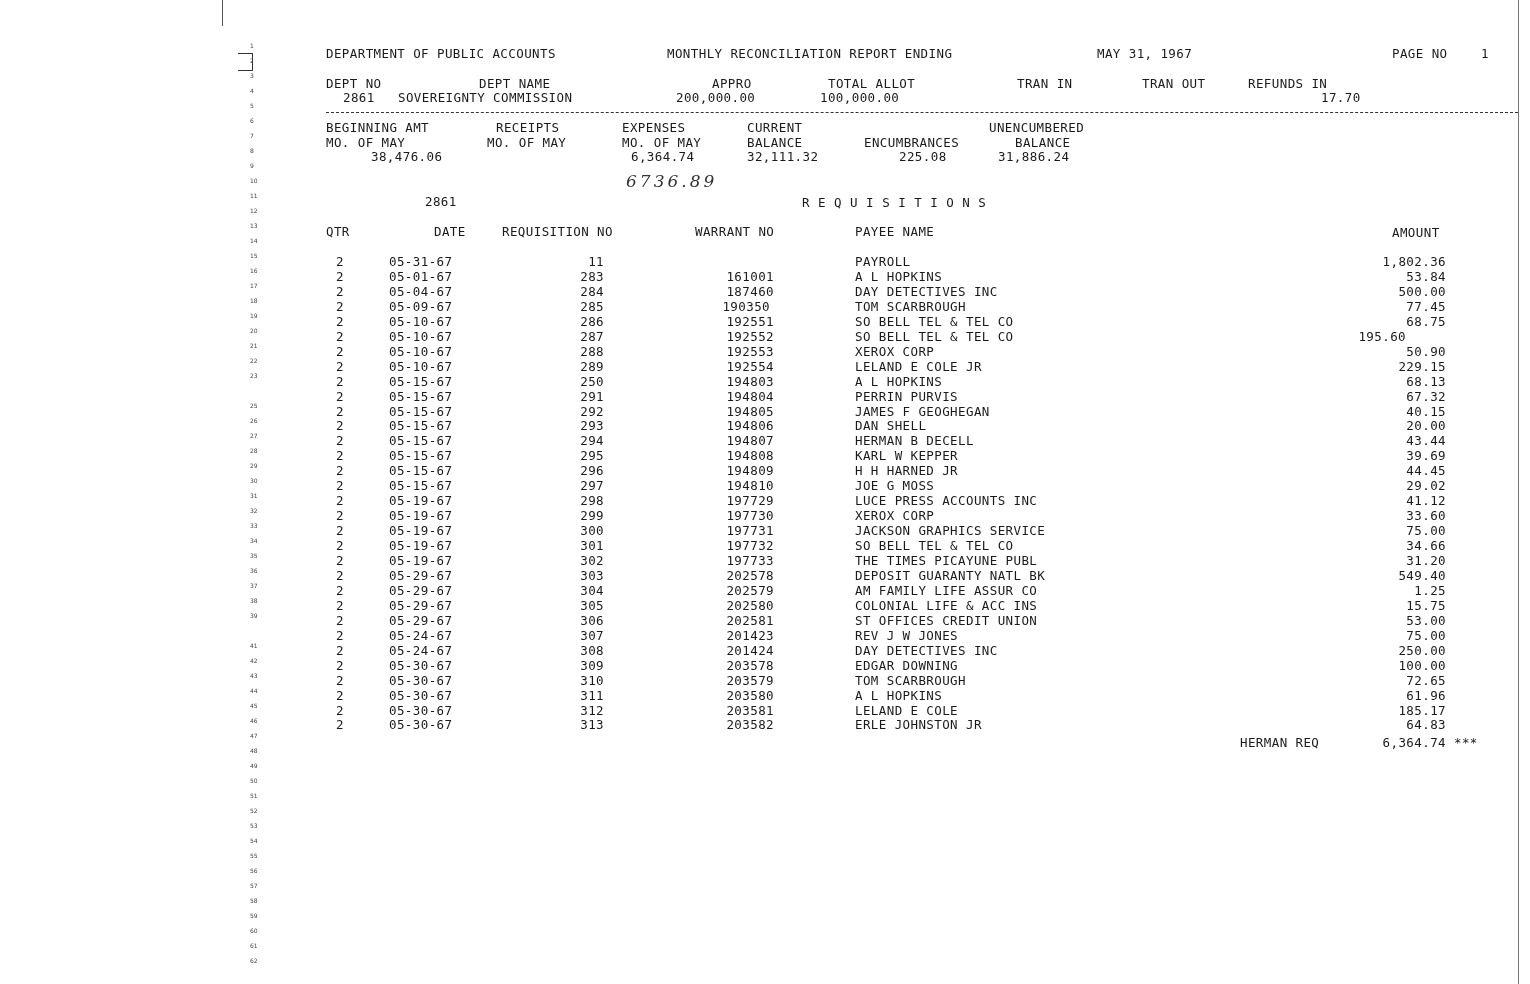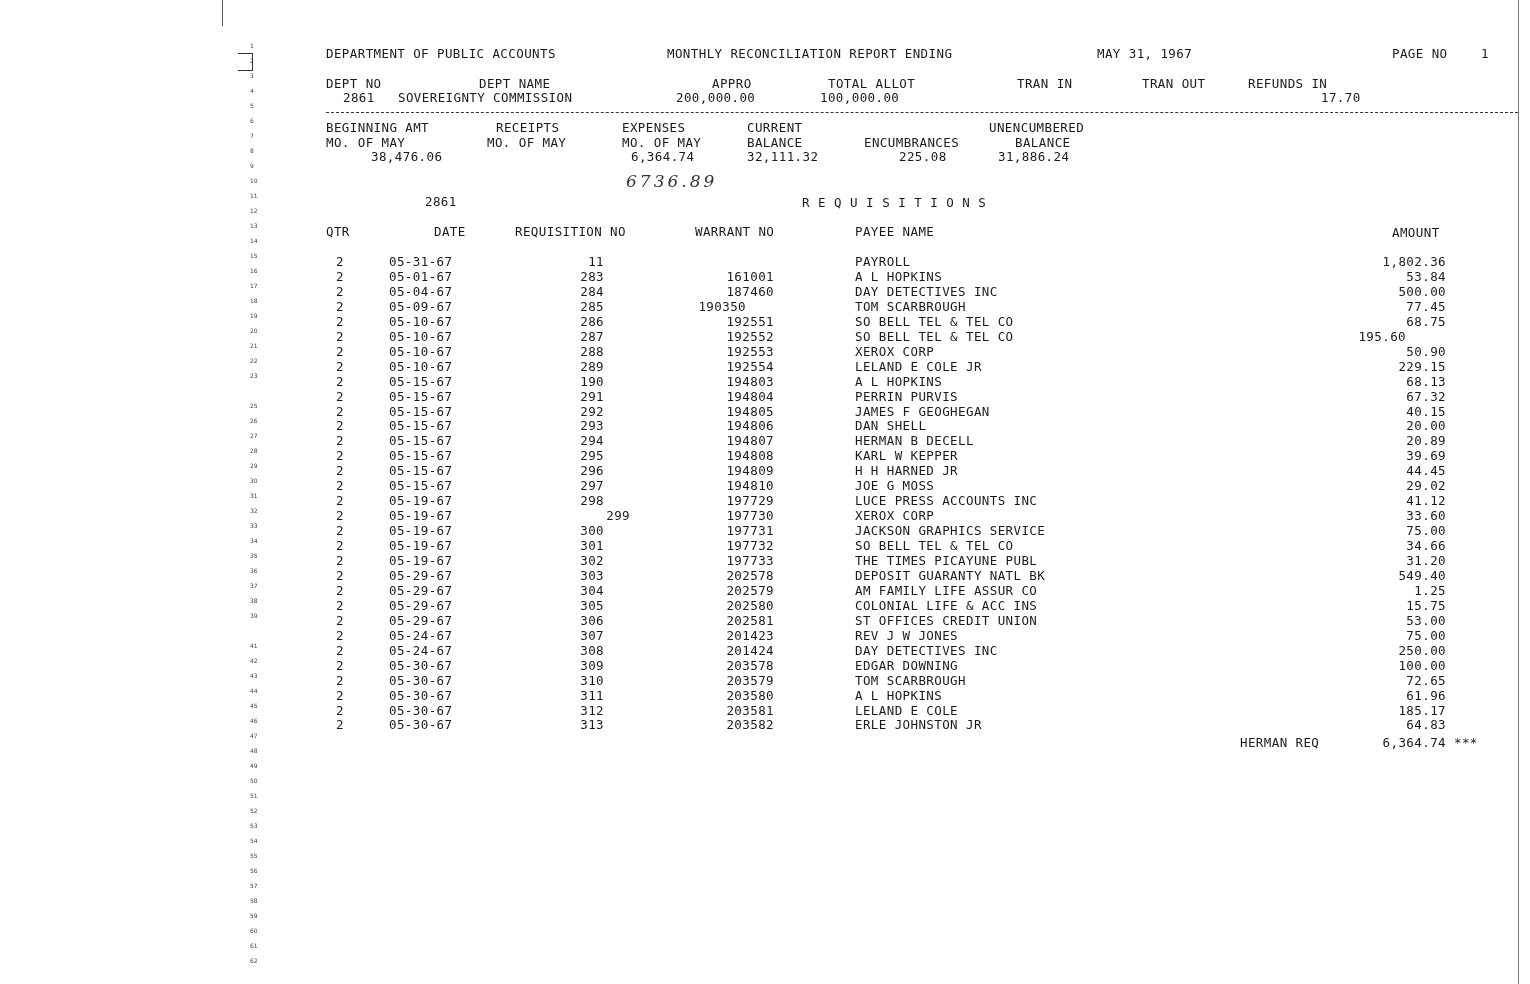--- a/index.html
+++ b/index.html
@@ -134,21 +134,21 @@
   <div class="t" style="left:899px;top:149px">225.08</div>
   <div class="t" style="left:998px;top:149px">31,886.24</div>
 
   <div class="hand">6736.89</div>
 
   <div class="t" style="left:425px;top:194px">2861</div>
   <div class="req-title">REQUISITIONS</div>
 
   <div class="t" style="left:326px;top:224px">QTR</div>
   <div class="t" style="left:434px;top:224px">DATE</div>
-  <div class="t" style="left:515px;top:224px">REQUISITION NO</div>
+  <div class="t" style="left:502px;top:224px">REQUISITION NO</div>
   <div class="t" style="left:695px;top:224px">WARRANT NO</div>
   <div class="t" style="left:855px;top:224px">PAYEE NAME</div>
   <div class="t" style="left:1392px;top:225px">AMOUNT</div>
 
   <div id="rows">
       <div class="row" style="top: 254px;">
         <div class="t " style="left:336px">2</div>
         <div class="t " style="left:389px">05-31-67</div>
         <div class="t r" style="left:540px;width:64px">11</div>
         <div class="t r" style="left:700px;width:74px"></div>
@@ -168,21 +168,21 @@
         <div class="t " style="left:389px">05-04-67</div>
         <div class="t r" style="left:540px;width:64px">284</div>
         <div class="t r" style="left:700px;width:74px">187460</div>
         <div class="t " style="left:855px">DAY DETECTIVES INC</div>
         <div class="t r" style="left:1340px;width:106px">500.00</div>
       </div>
       <div class="row" style="top: 298.85px;">
         <div class="t " style="left:336px">2</div>
         <div class="t " style="left:389px">05-09-67</div>
         <div class="t r" style="left:540px;width:64px">285</div>
-        <div class="t r" style="left:672px;width:74px">190350</div>
+        <div class="t r" style="left:696px;width:74px">190350</div>
         <div class="t " style="left:855px">TOM SCARBROUGH</div>
         <div class="t r" style="left:1340px;width:106px">77.45</div>
       </div>
       <div class="row" style="top: 313.8px;">
         <div class="t " style="left:336px">2</div>
         <div class="t " style="left:389px">05-10-67</div>
         <div class="t r" style="left:540px;width:64px">286</div>
         <div class="t r" style="left:700px;width:74px">192551</div>
         <div class="t " style="left:855px">SO BELL TEL &amp; TEL CO</div>
         <div class="t r" style="left:1340px;width:106px">68.75</div>
@@ -207,21 +207,21 @@
         <div class="t " style="left:336px">2</div>
         <div class="t " style="left:389px">05-10-67</div>
         <div class="t r" style="left:540px;width:64px">289</div>
         <div class="t r" style="left:700px;width:74px">192554</div>
         <div class="t " style="left:855px">LELAND E COLE JR</div>
         <div class="t r" style="left:1340px;width:106px">229.15</div>
       </div>
       <div class="row" style="top: 373.6px;">
         <div class="t " style="left:336px">2</div>
         <div class="t " style="left:389px">05-15-67</div>
-        <div class="t r" style="left:540px;width:64px">190</div>
+        <div class="t r" style="left:540px;width:64px">250</div>
         <div class="t r" style="left:700px;width:74px">194803</div>
         <div class="t " style="left:855px">A L HOPKINS</div>
         <div class="t r" style="left:1340px;width:106px">68.13</div>
       </div>
       <div class="row" style="top: 388.55px;">
         <div class="t " style="left:336px">2</div>
         <div class="t " style="left:389px">05-15-67</div>
         <div class="t r" style="left:540px;width:64px">291</div>
         <div class="t r" style="left:700px;width:74px">194804</div>
         <div class="t " style="left:855px">PERRIN PURVIS</div>
@@ -242,21 +242,21 @@
         <div class="t r" style="left:700px;width:74px">194806</div>
         <div class="t " style="left:855px">DAN SHELL</div>
         <div class="t r" style="left:1340px;width:106px">20.00</div>
       </div>
       <div class="row" style="top: 433.4px;">
         <div class="t " style="left:336px">2</div>
         <div class="t " style="left:389px">05-15-67</div>
         <div class="t r" style="left:540px;width:64px">294</div>
         <div class="t r" style="left:700px;width:74px">194807</div>
         <div class="t " style="left:855px">HERMAN B DECELL</div>
-        <div class="t r" style="left:1340px;width:106px">20.89</div>
+        <div class="t r" style="left:1340px;width:106px">43.44</div>
       </div>
       <div class="row" style="top: 448.35px;">
         <div class="t " style="left:336px">2</div>
         <div class="t " style="left:389px">05-15-67</div>
         <div class="t r" style="left:540px;width:64px">295</div>
         <div class="t r" style="left:700px;width:74px">194808</div>
         <div class="t " style="left:855px">KARL W KEPPER</div>
         <div class="t r" style="left:1340px;width:106px">39.69</div>
       </div>
       <div class="row" style="top: 463.3px;">
@@ -279,21 +279,21 @@
         <div class="t " style="left:336px">2</div>
         <div class="t " style="left:389px">05-19-67</div>
         <div class="t r" style="left:540px;width:64px">298</div>
         <div class="t r" style="left:700px;width:74px">197729</div>
         <div class="t " style="left:855px">LUCE PRESS ACCOUNTS INC</div>
         <div class="t r" style="left:1340px;width:106px">41.12</div>
       </div>
       <div class="row" style="top: 508.15px;">
         <div class="t " style="left:336px">2</div>
         <div class="t " style="left:389px">05-19-67</div>
-        <div class="t r" style="left:566px;width:64px">299</div>
+        <div class="t r" style="left:540px;width:64px">299</div>
         <div class="t r" style="left:700px;width:74px">197730</div>
         <div class="t " style="left:855px">XEROX CORP</div>
         <div class="t r" style="left:1340px;width:106px">33.60</div>
       </div>
       <div class="row" style="top: 523.1px;">
         <div class="t " style="left:336px">2</div>
         <div class="t " style="left:389px">05-19-67</div>
         <div class="t r" style="left:540px;width:64px">300</div>
         <div class="t r" style="left:700px;width:74px">197731</div>
         <div class="t " style="left:855px">JACKSON GRAPHICS SERVICE</div>

